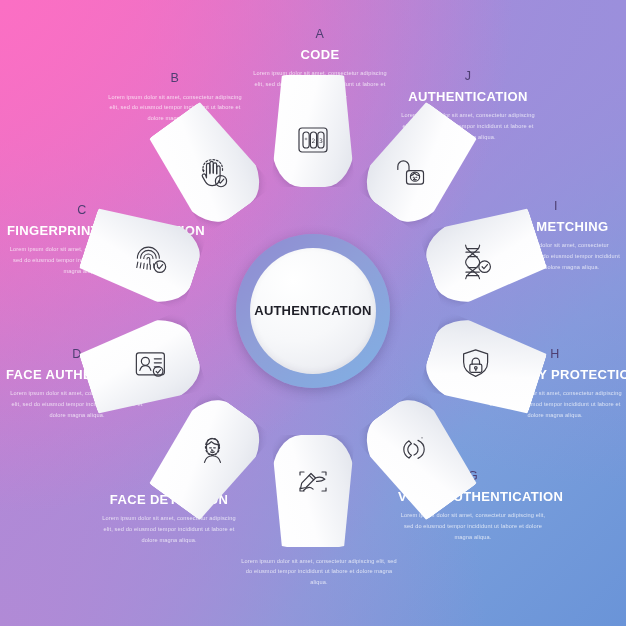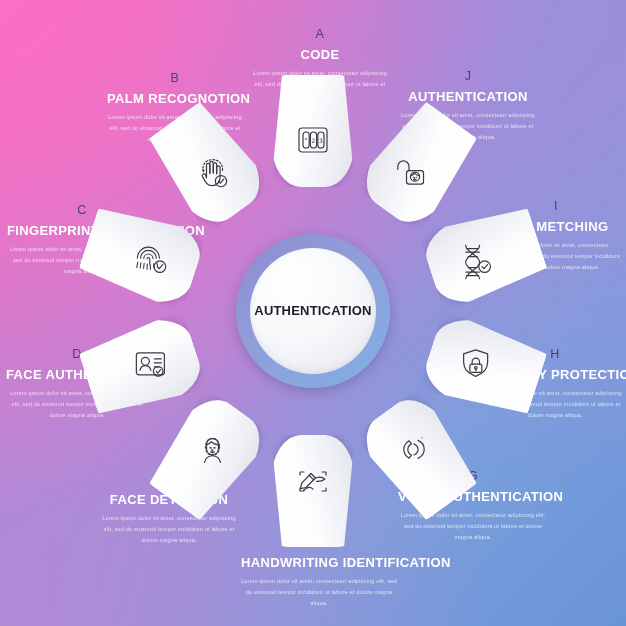--- a/index.html
+++ b/index.html
@@ -91,21 +91,20 @@
 <div id="stage">
 
   <div class="block ta-c dark" style="left:252px;top:28px;width:136px;">
     <div class="blk-letter">A</div>
     <div class="blk-title">CODE</div>
     <div class="blk-body">Lorem ipsum dolor sit amet, consectetur adipiscing elit, sed do eiusmod tempor incididunt ut labore et dolore magna aliqua.</div>
   </div>
 
   <div class="block ta-c dark" style="left:107px;top:72px;width:136px;">
     <div class="blk-letter">B</div>
-    <div class="blk-title">PALM RECOGNOTION</div>
     <div class="blk-body">Lorem ipsum dolor sit amet, consectetur adipiscing elit, sed do eiusmod tempor incididunt ut labore et dolore magna aliqua.</div>
   </div>
 
   <div class="block ta-c dark" style="left:7px;top:204px;width:150px;">
     <div class="blk-letter">C</div>
     <div class="blk-title">FINGERPRINT RECOGNOTION</div>
     <div class="blk-body">Lorem ipsum dolor sit amet, consectetur adipiscing elit, sed do eiusmod tempor incididunt ut labore et dolore magna aliqua.</div>
   </div>
 
   <div class="block ta-c dark" style="left:6px;top:348px;width:142px;">
@@ -115,21 +114,20 @@
   </div>
 
   <div class="block ta-c dark" style="left:99px;top:473px;width:140px;">
     <div class="blk-letter">E</div>
     <div class="blk-title">FACE DETECTION</div>
     <div class="blk-body">Lorem ipsum dolor sit amet, consectetur adipiscing elit, sed do eiusmod tempor incididunt ut labore et dolore magna aliqua.</div>
   </div>
 
   <div class="block ta-c dark" style="left:241px;top:536px;width:156px;">
     <div class="blk-letter">F</div>
-    <div class="blk-title">HANDWRITING IDENTIFICATION</div>
     <div class="blk-body">Lorem ipsum dolor sit amet, consectetur adipiscing elit, sed do eiusmod tempor incididunt ut labore et dolore magna aliqua.</div>
   </div>
 
   <div class="block ta-c dark" style="left:398px;top:470px;width:150px;">
     <div class="blk-letter">G</div>
     <div class="blk-title">VOICE AUTHENTICATION</div>
     <div class="blk-body">Lorem ipsum dolor sit amet, consectetur adipiscing elit, sed do eiusmod tempor incididunt ut labore et dolore magna aliqua.</div>
   </div>
 
   <div class="block ta-c dark" style="left:488px;top:348px;width:134px;">

